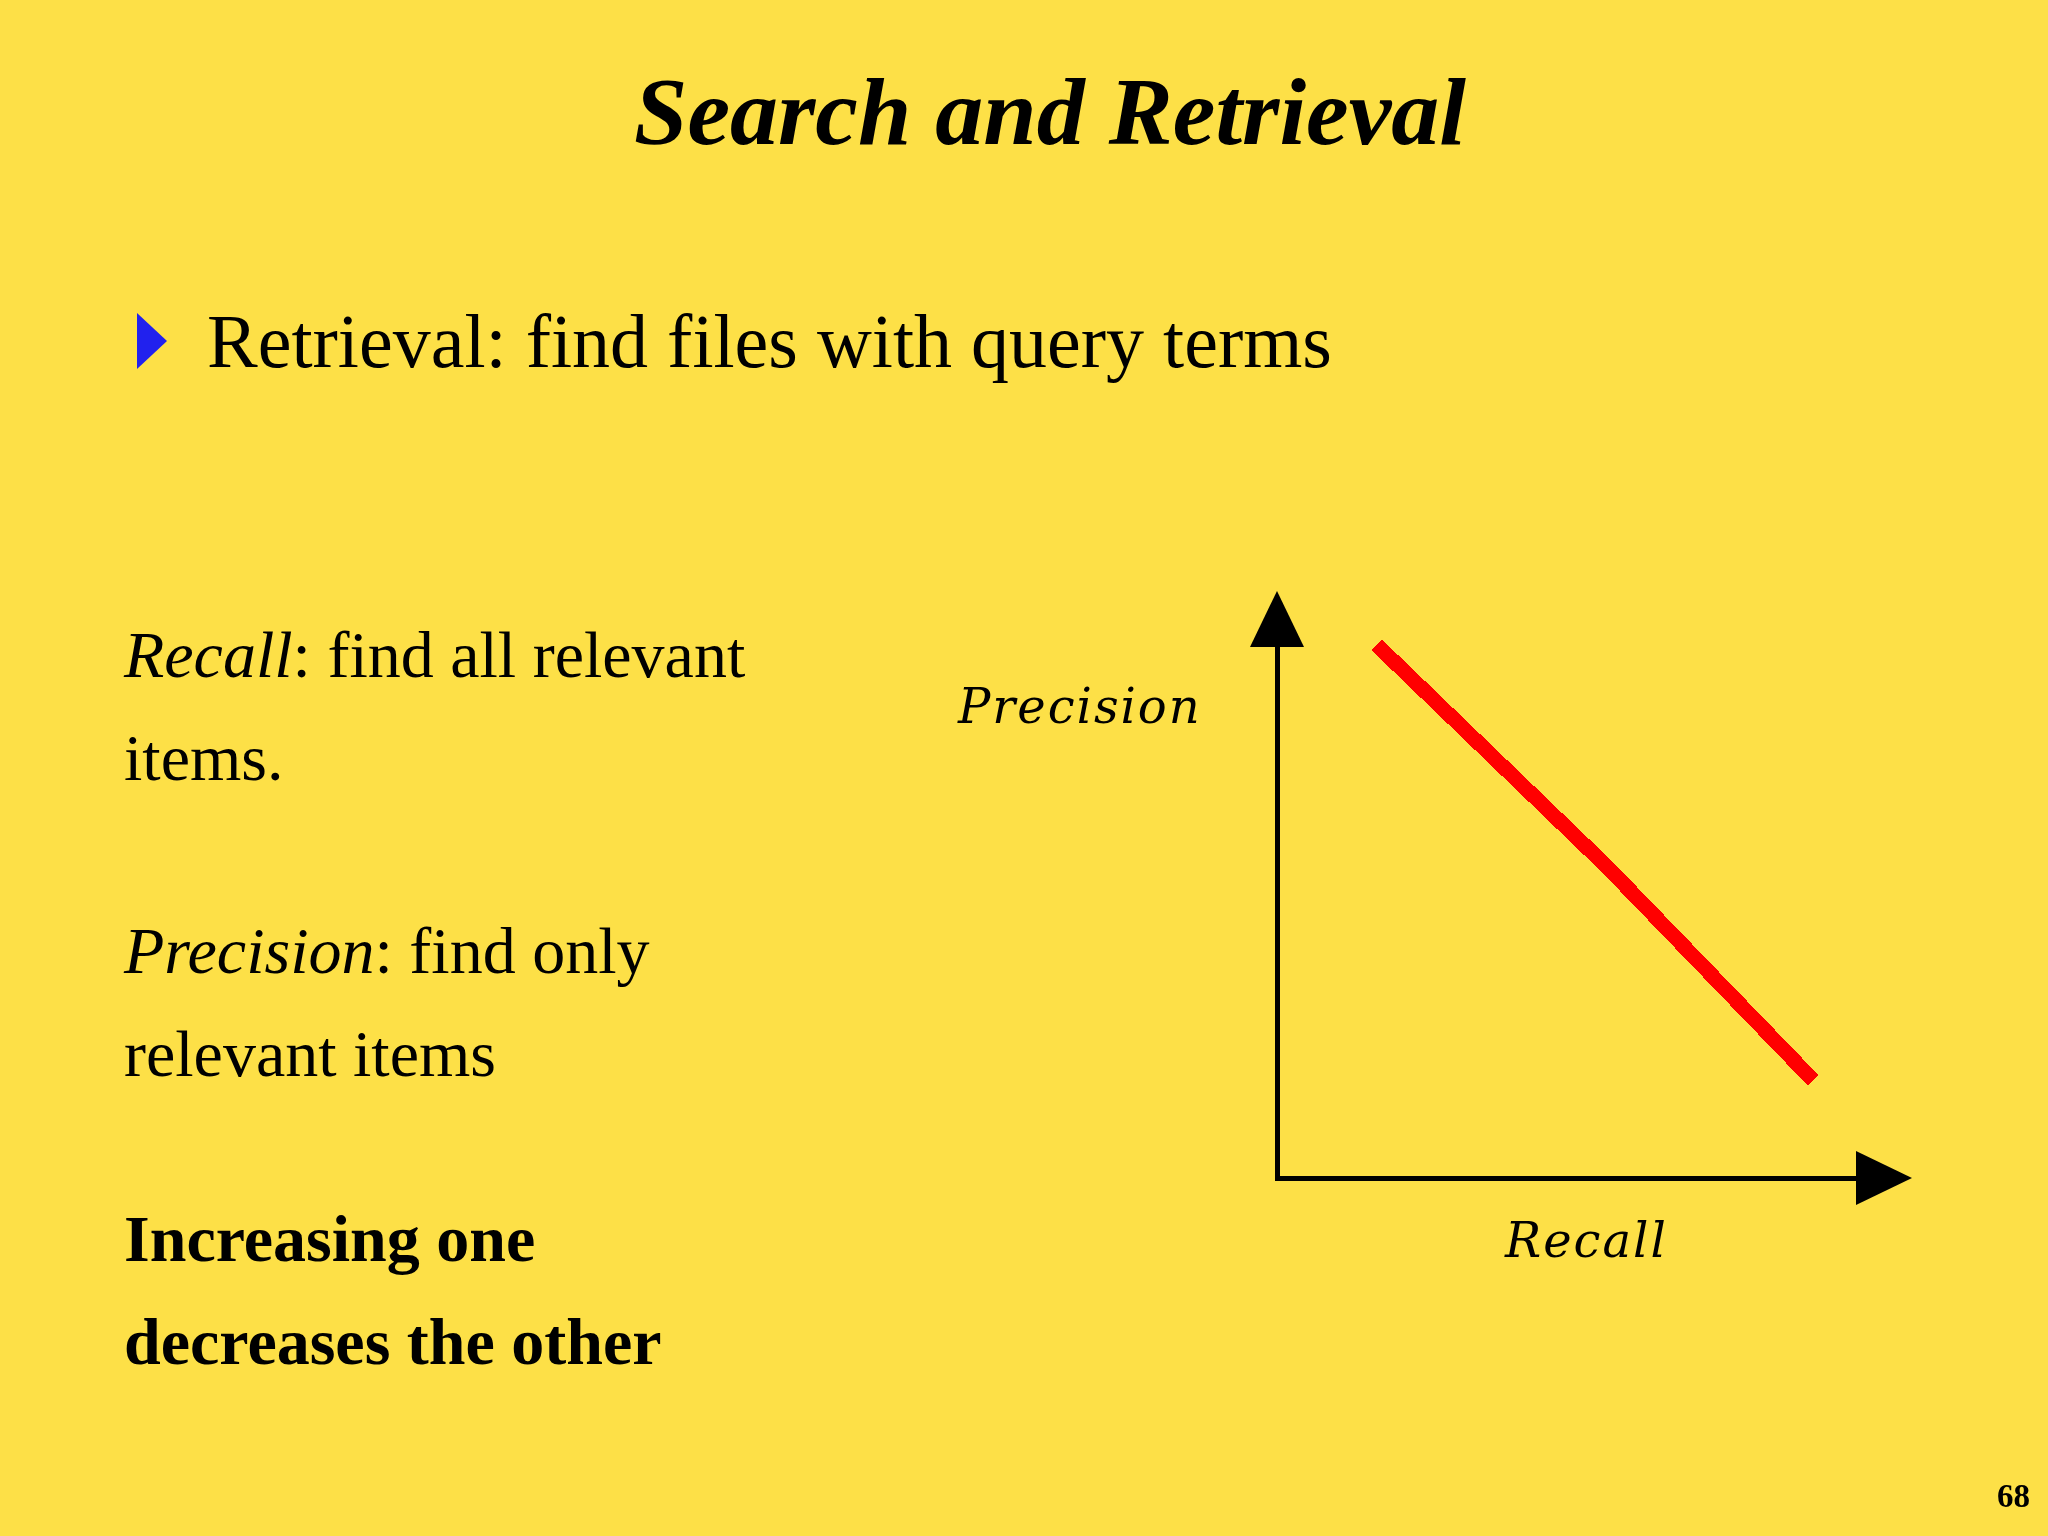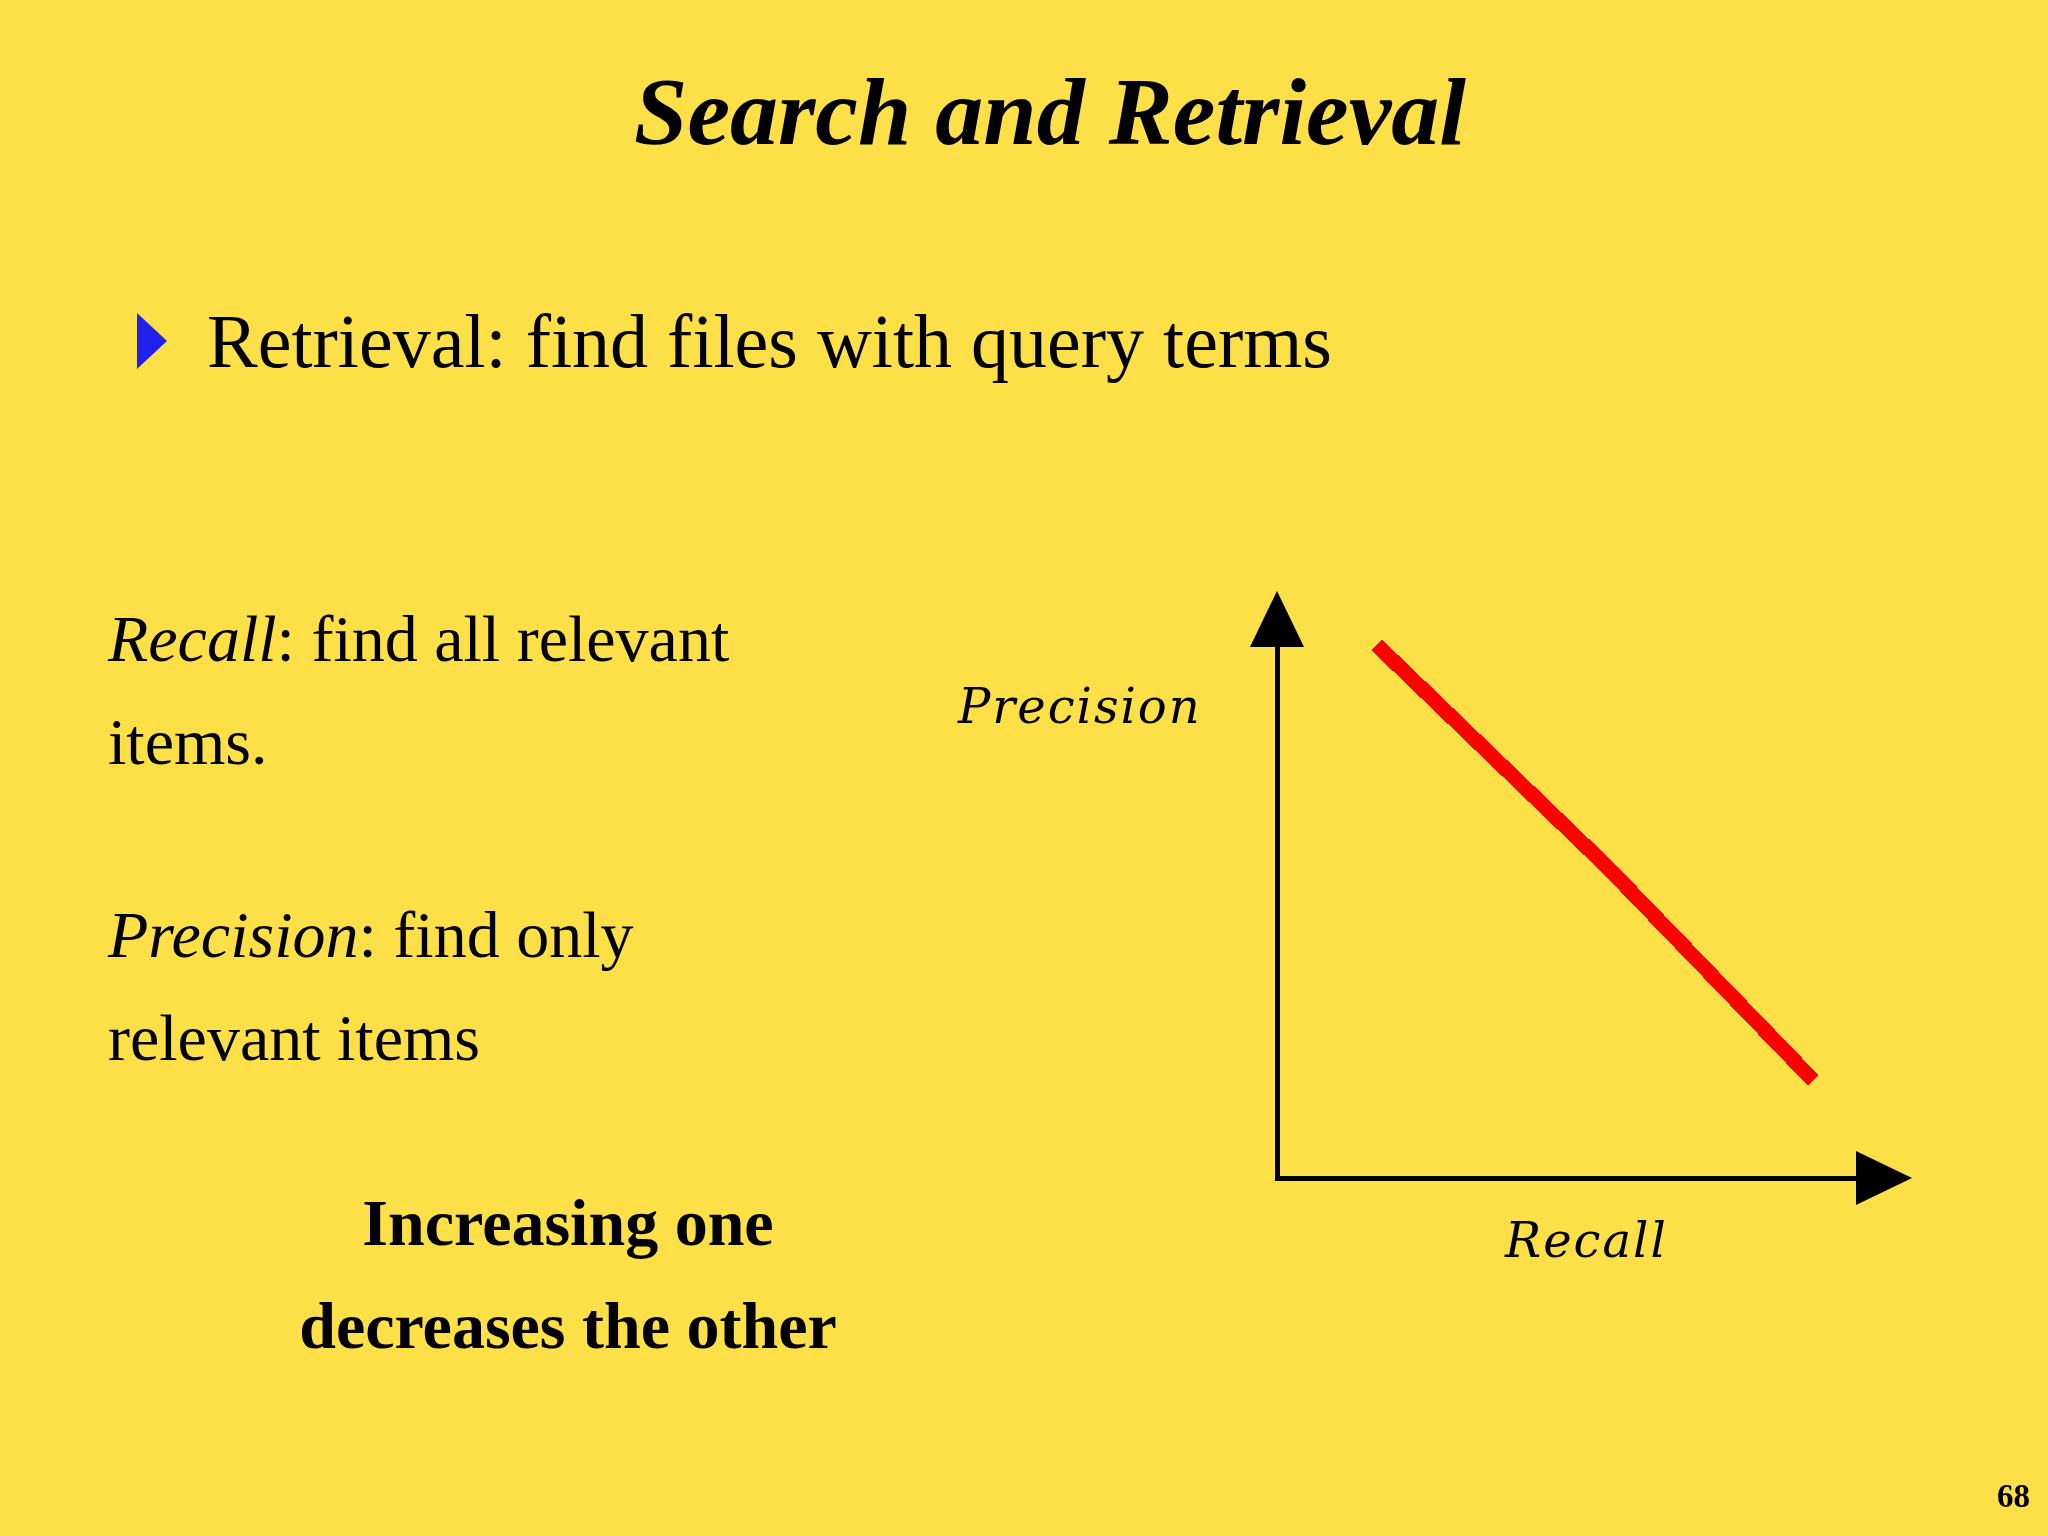--- a/index.html
+++ b/index.html
@@ -41,28 +41,28 @@
     width: 0; height: 0;
     border-top: 28px solid transparent;
     border-bottom: 28px solid transparent;
     border-left: 30px solid var(--bullet-blue, #2121EE);
     flex: 0 0 auto;
   }
   .info {
     position: absolute;
     left: 108px;
     width: 920px;
-    margin: 0;
+    margin: 16px;
     font-size: 66px;
     line-height: 1.56;
     white-space: pre-line;
   }
   #recall    { top: 588px; }
   #precision { top: 884px; }
-  #tradeoff  { top: 1172px; font-weight: bold; text-align: center; }
+  #tradeoff  { top: 1172px; font-weight: bold; }
   .term { font-style: italic; }
 
   .chart { position: absolute; left: 0; top: 0; width: 100%; height: 100%; }
   .axisline { position: absolute; background: #000000; }
   #yaxis { left: 1275px; top: 636px;  width: 5px;   height: 545px; }
   #xaxis { left: 1277px; top: 1176px; width: 581px; height: 5px; }
   #yarrow {
     position: absolute; left: 1250px; top: 591px;
     width: 0; height: 0;
     border-left: 27px solid transparent;

